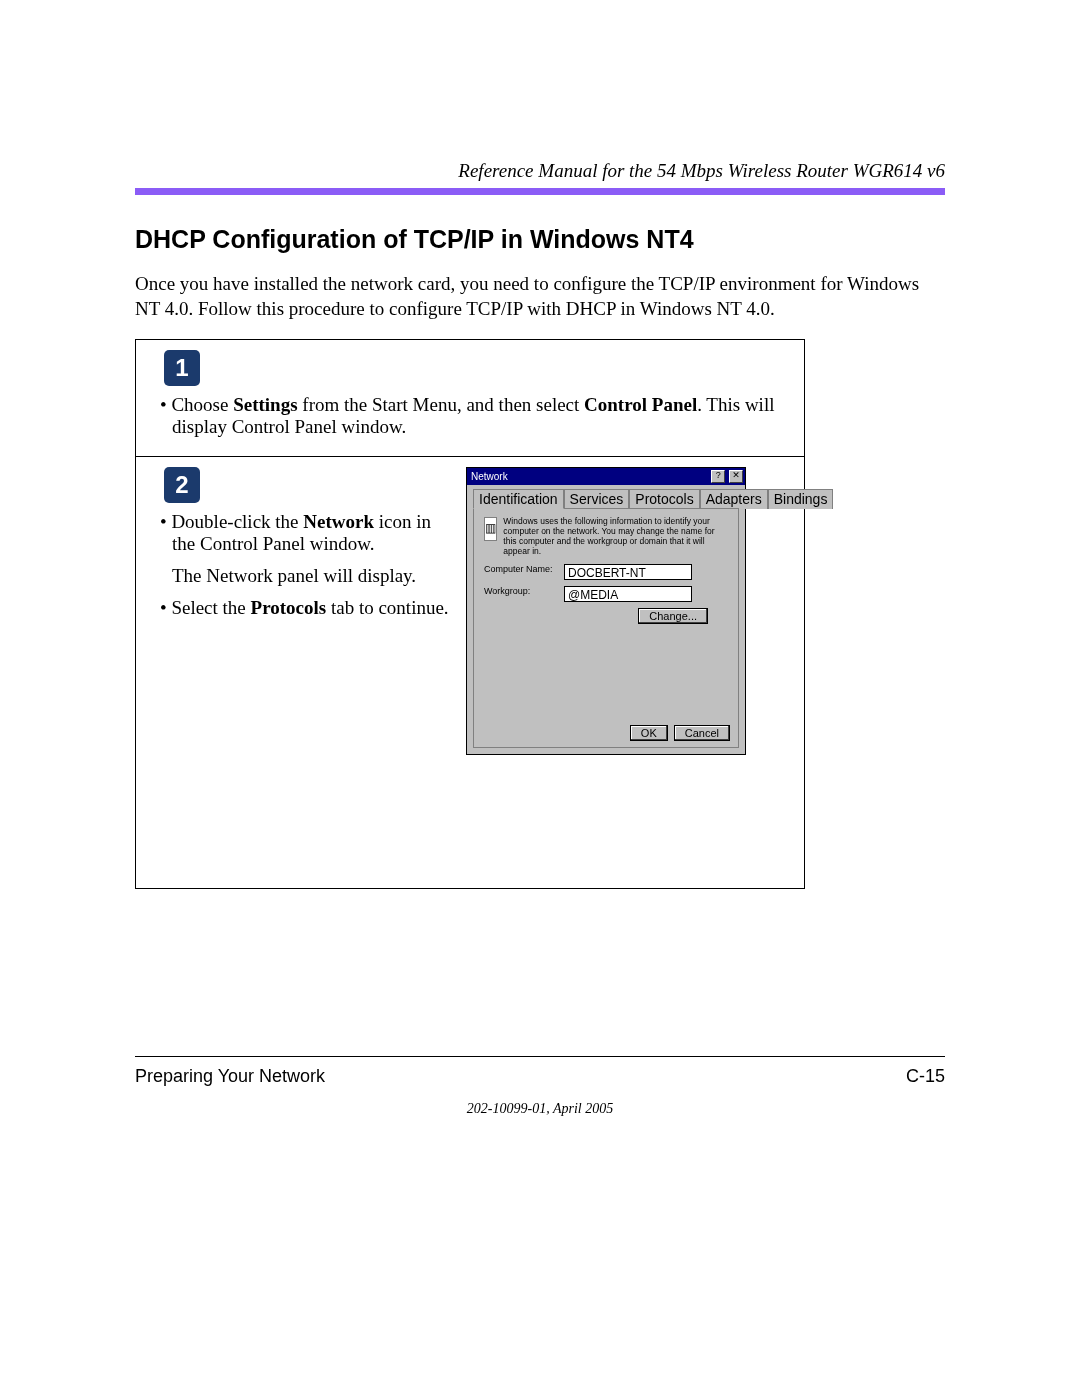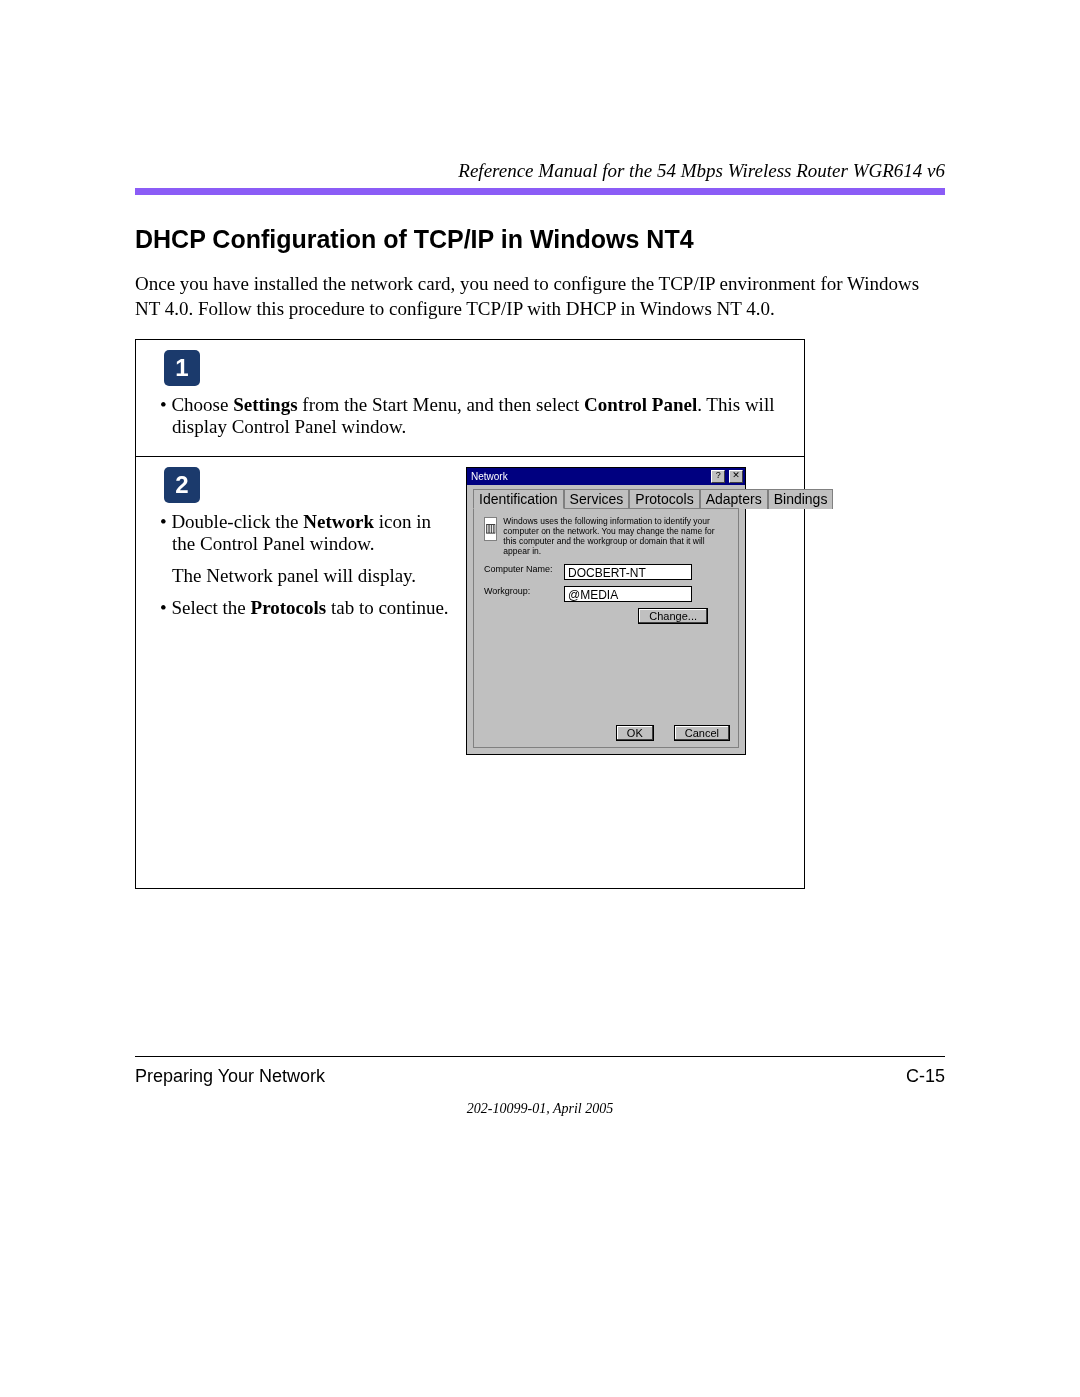--- a/index.html
+++ b/index.html
@@ -129,21 +129,21 @@
     border:1px solid #000;
     background:#c0c0c0;
     font-size:11px;
     padding:1px 10px;
     box-shadow:inset -1px -1px #404040, inset 1px 1px #fff;
   }
   .change-row{text-align:right;margin-top:4px;padding-right:20px;}
   .ok-row{
     position:absolute;
     right:8px;bottom:6px;
-    display:flex;gap:20px;
+    display:flex;gap:6px;
   }
   .bottom-rule{
     position:absolute;
     left:135px;right:135px;
     bottom:340px;
     border-top:1px solid #000;
   }
   .footer-line{
     position:absolute;
     left:135px;right:135px;

